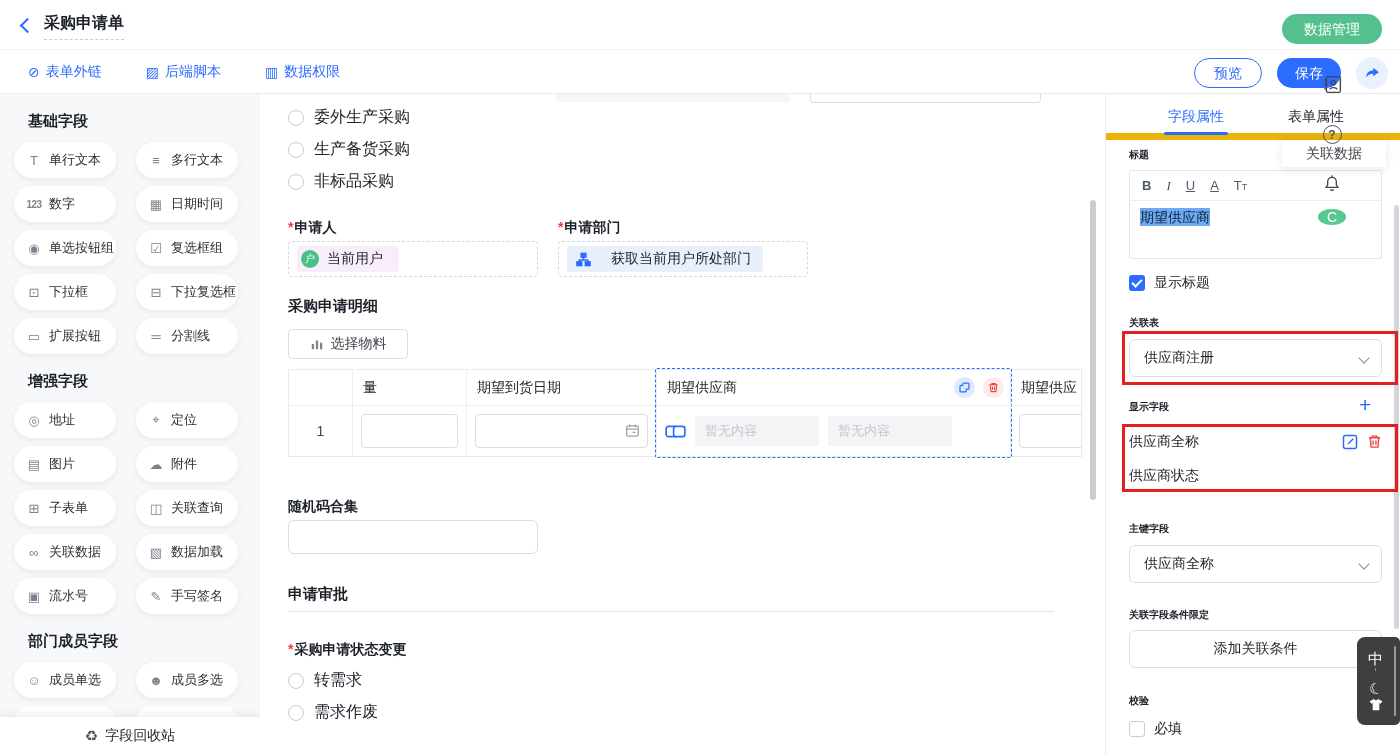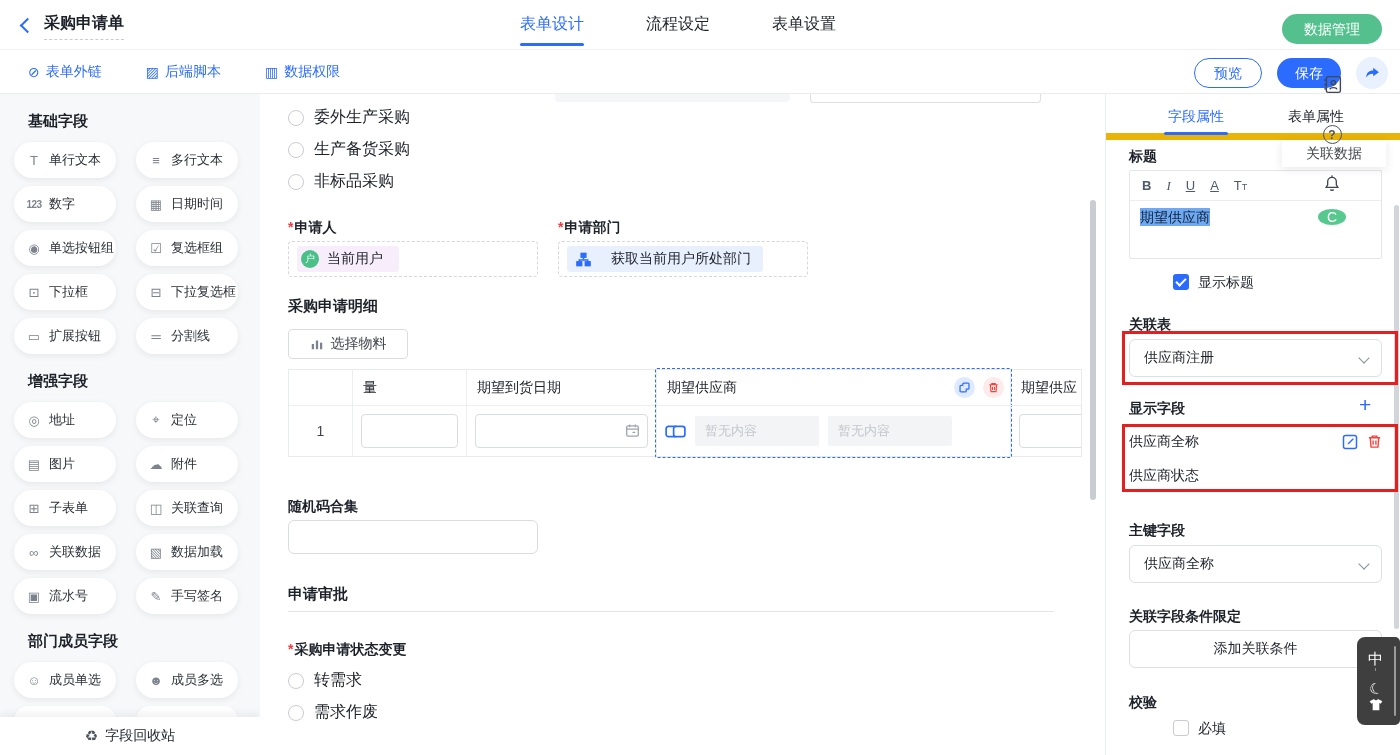--- a/index.html
+++ b/index.html
@@ -83,31 +83,31 @@
   .text-input { position:absolute; left:28px; width:250px; height:34px; border:1px solid #d9dce3; border-radius:6px; background:#fff; cursor:text; }
   .cv-scroll { position:absolute; left:830px; top:106px; width:6px; height:300px; border-radius:3px; background:#c9ccd1; cursor:pointer; }
 
   
   .panel { position:absolute; left:1105px; top:94px; width:295px; height:661px; background:#fff; border-left:1px solid #ebedf0; }
   .ptabs { position:absolute; left:0; top:0; width:100%; height:46px; border-bottom:7px solid #eab308; }
   .ptab { position:absolute; top:0; height:46px; line-height:44px; font-size:14px; color:#1d2129; cursor:pointer; }
   .ptab.active { color:#2b6cff; }
   .ptab.active::after { content:""; position:absolute; left:-4px; right:-4px; bottom:5px; height:3px; border-radius:2px; background:#2b6cff; }
   .ptab.t1 { left:62px; } .ptab.t2 { left:182px; }
-  .p-label { position:absolute; left:23px; font-size:14px; font-weight:700; color:#1d2129; }
+  .p-label { position:absolute; left:23px; font-size:10px; font-weight:700; color:#1d2129; }
   .float-tag { position:absolute; left:176px; top:46px; width:104px; height:27px; background:#fff; box-shadow:0 2px 10px rgba(29,33,41,.10); display:flex; align-items:center; justify-content:center; font-size:14px; color:#42464e; z-index:8; }
   .editor { position:absolute; left:23px; top:76px; width:253px; height:89px; border:1px solid #e5e6eb; border-radius:2px; background:#fff; }
   .ed-toolbar { height:30px; border-bottom:1px solid #ebedf0; display:flex; align-items:center; gap:15px; padding-left:12px; }
   .ed-btn { font-size:13px; color:#4e5969; cursor:pointer; }
   .ed-b { font-weight:700; } .ed-i { font-style:italic; font-family:"Liberation Serif",serif; }
   .ed-u,.ed-a { text-decoration:underline; }
   .ed-t .small { font-size:9px; }
   .ed-body { padding:8px 10px; font-size:14px; cursor:text; height:57px; }
   .ed-sel { background:#6fa9f1; color:#10223c; padding:1px 0; }
-  .chk-row { position:absolute; left:23px; display:flex; align-items:flex-start; gap:9px; cursor:pointer;margin-left:44px; }
+  .chk-row { position:absolute; left:23px; display:flex; align-items:center; gap:9px; cursor:pointer; }
   .chk { width:16px; height:16px; border-radius:3px; flex:none; position:relative; }
   .chk.on { background:#2b6cff; }
   .chk.on::after { content:""; position:absolute; left:5px; top:2px; width:4px; height:8px; border-right:2px solid #fff; border-bottom:2px solid #fff; transform:rotate(45deg); }
   .chk.off { background:#fff; border:1px solid #c9ccd4; }
   .chk-row .t { font-size:14px; color:#1d2129; }
   .pselect { position:absolute; left:23px; width:253px; height:38px; border:1px solid #dcdfe5; border-radius:6px; background:#fff; display:flex; align-items:center; padding:0 14px; font-size:14px; color:#1d2129; cursor:pointer; }
   .chev { position:absolute; right:13px; top:14px; width:8px; height:8px; border-right:1.6px solid #86909c; border-bottom:1.6px solid #86909c; transform:rotate(45deg); }
   .red-box { position:absolute; border:3px solid #e41f1f; z-index:9; pointer-events:none; }
   .plus-btn { position:absolute; left:253px; font-size:21px; color:#2b6cff; font-weight:400; cursor:pointer; line-height:18px; }
   .dfield { position:absolute; left:23px; width:253px; font-size:14px; color:#1d2129; display:flex; align-items:center; }
@@ -127,25 +127,20 @@
   svg { display:block; }
 </style>
 </head>
 <body>
 
 <div class="app">
 
   <header class="topbar">
     <div class="back-btn"></div>
     <div class="app-title">采购申请单</div>
-    <nav class="main-tabs">
-      <div class="main-tab active">表单设计</div>
-      <div class="main-tab">流程设定</div>
-      <div class="main-tab">表单设置</div>
-    </nav>
     <div class="top-right">
       <div class="btn-green">数据管理</div>
       <div class="vsep"></div>
       <div class="hicon">
         <svg width="21" height="21" viewBox="0 0 24 24" fill="none" stroke="#42464e" stroke-width="1.6">
           <rect x="5" y="3" width="16" height="18" rx="2"></rect>
           <circle cx="13" cy="10" r="2.4"></circle>
           <path d="M9 17.5c.6-2.6 7.4-2.6 8 0"></path>
           <path d="M2.5 7h3M2.5 12h3M2.5 17h3"></path>
         </svg>

